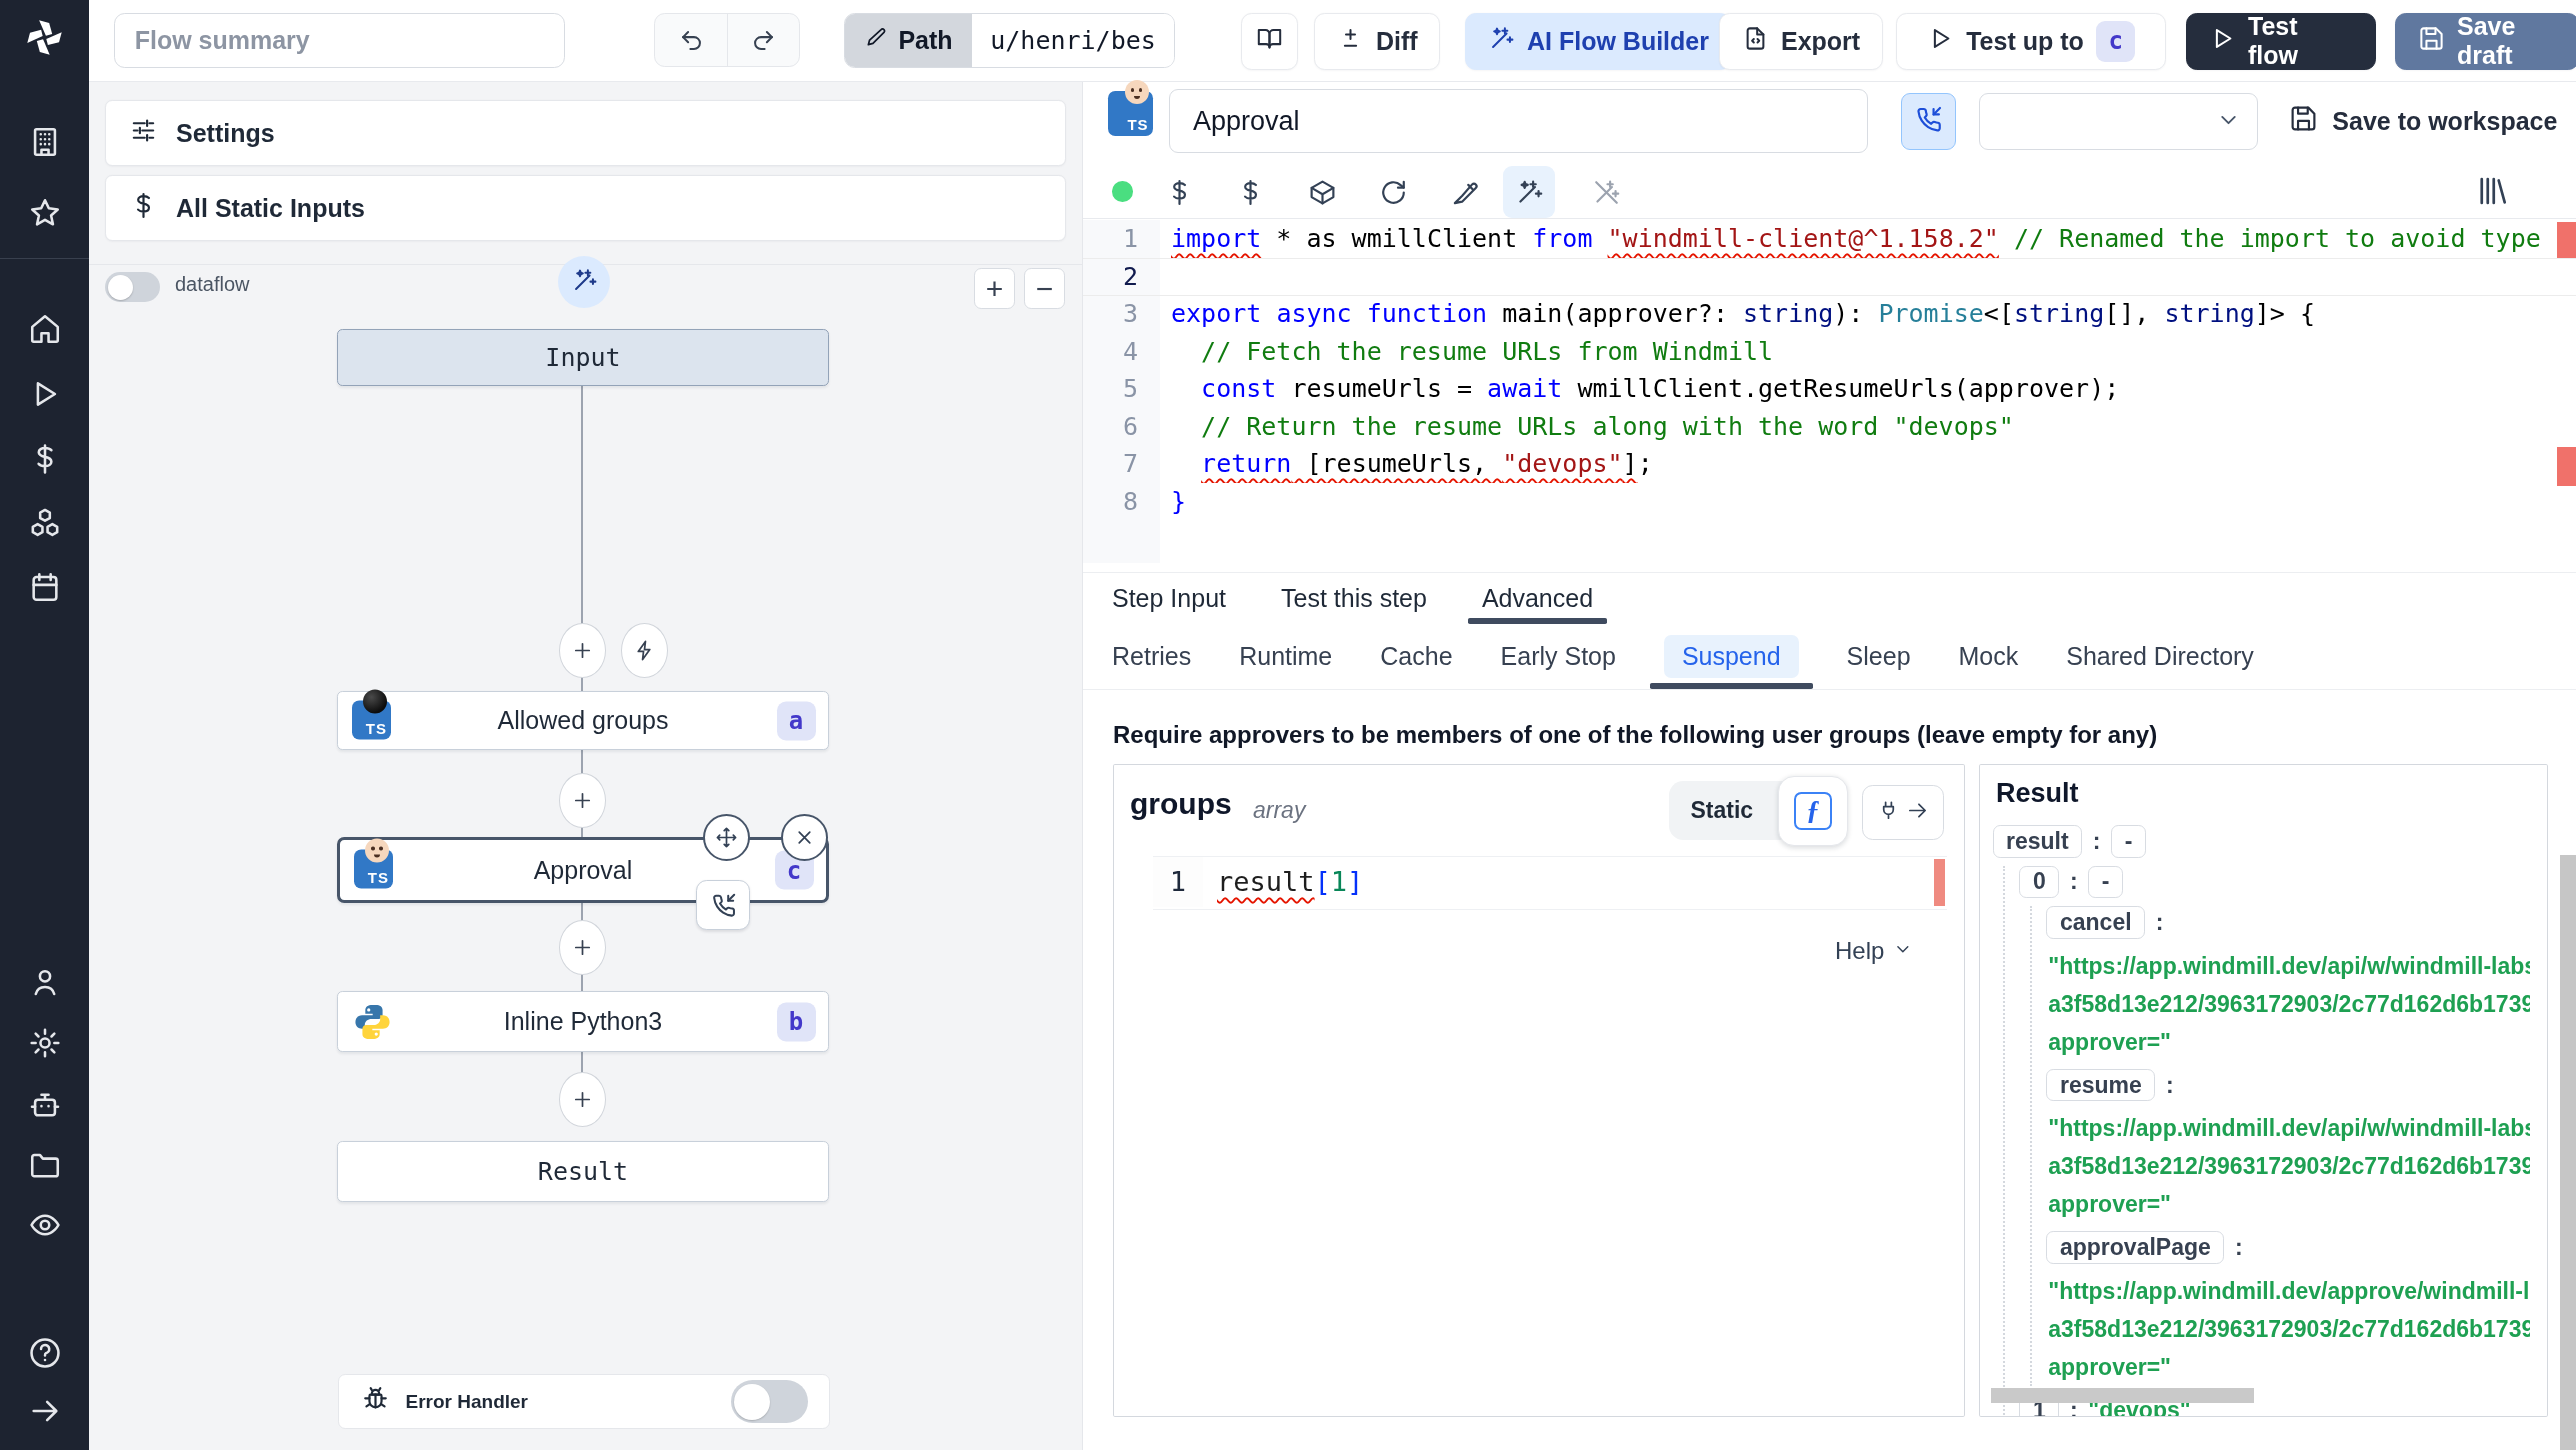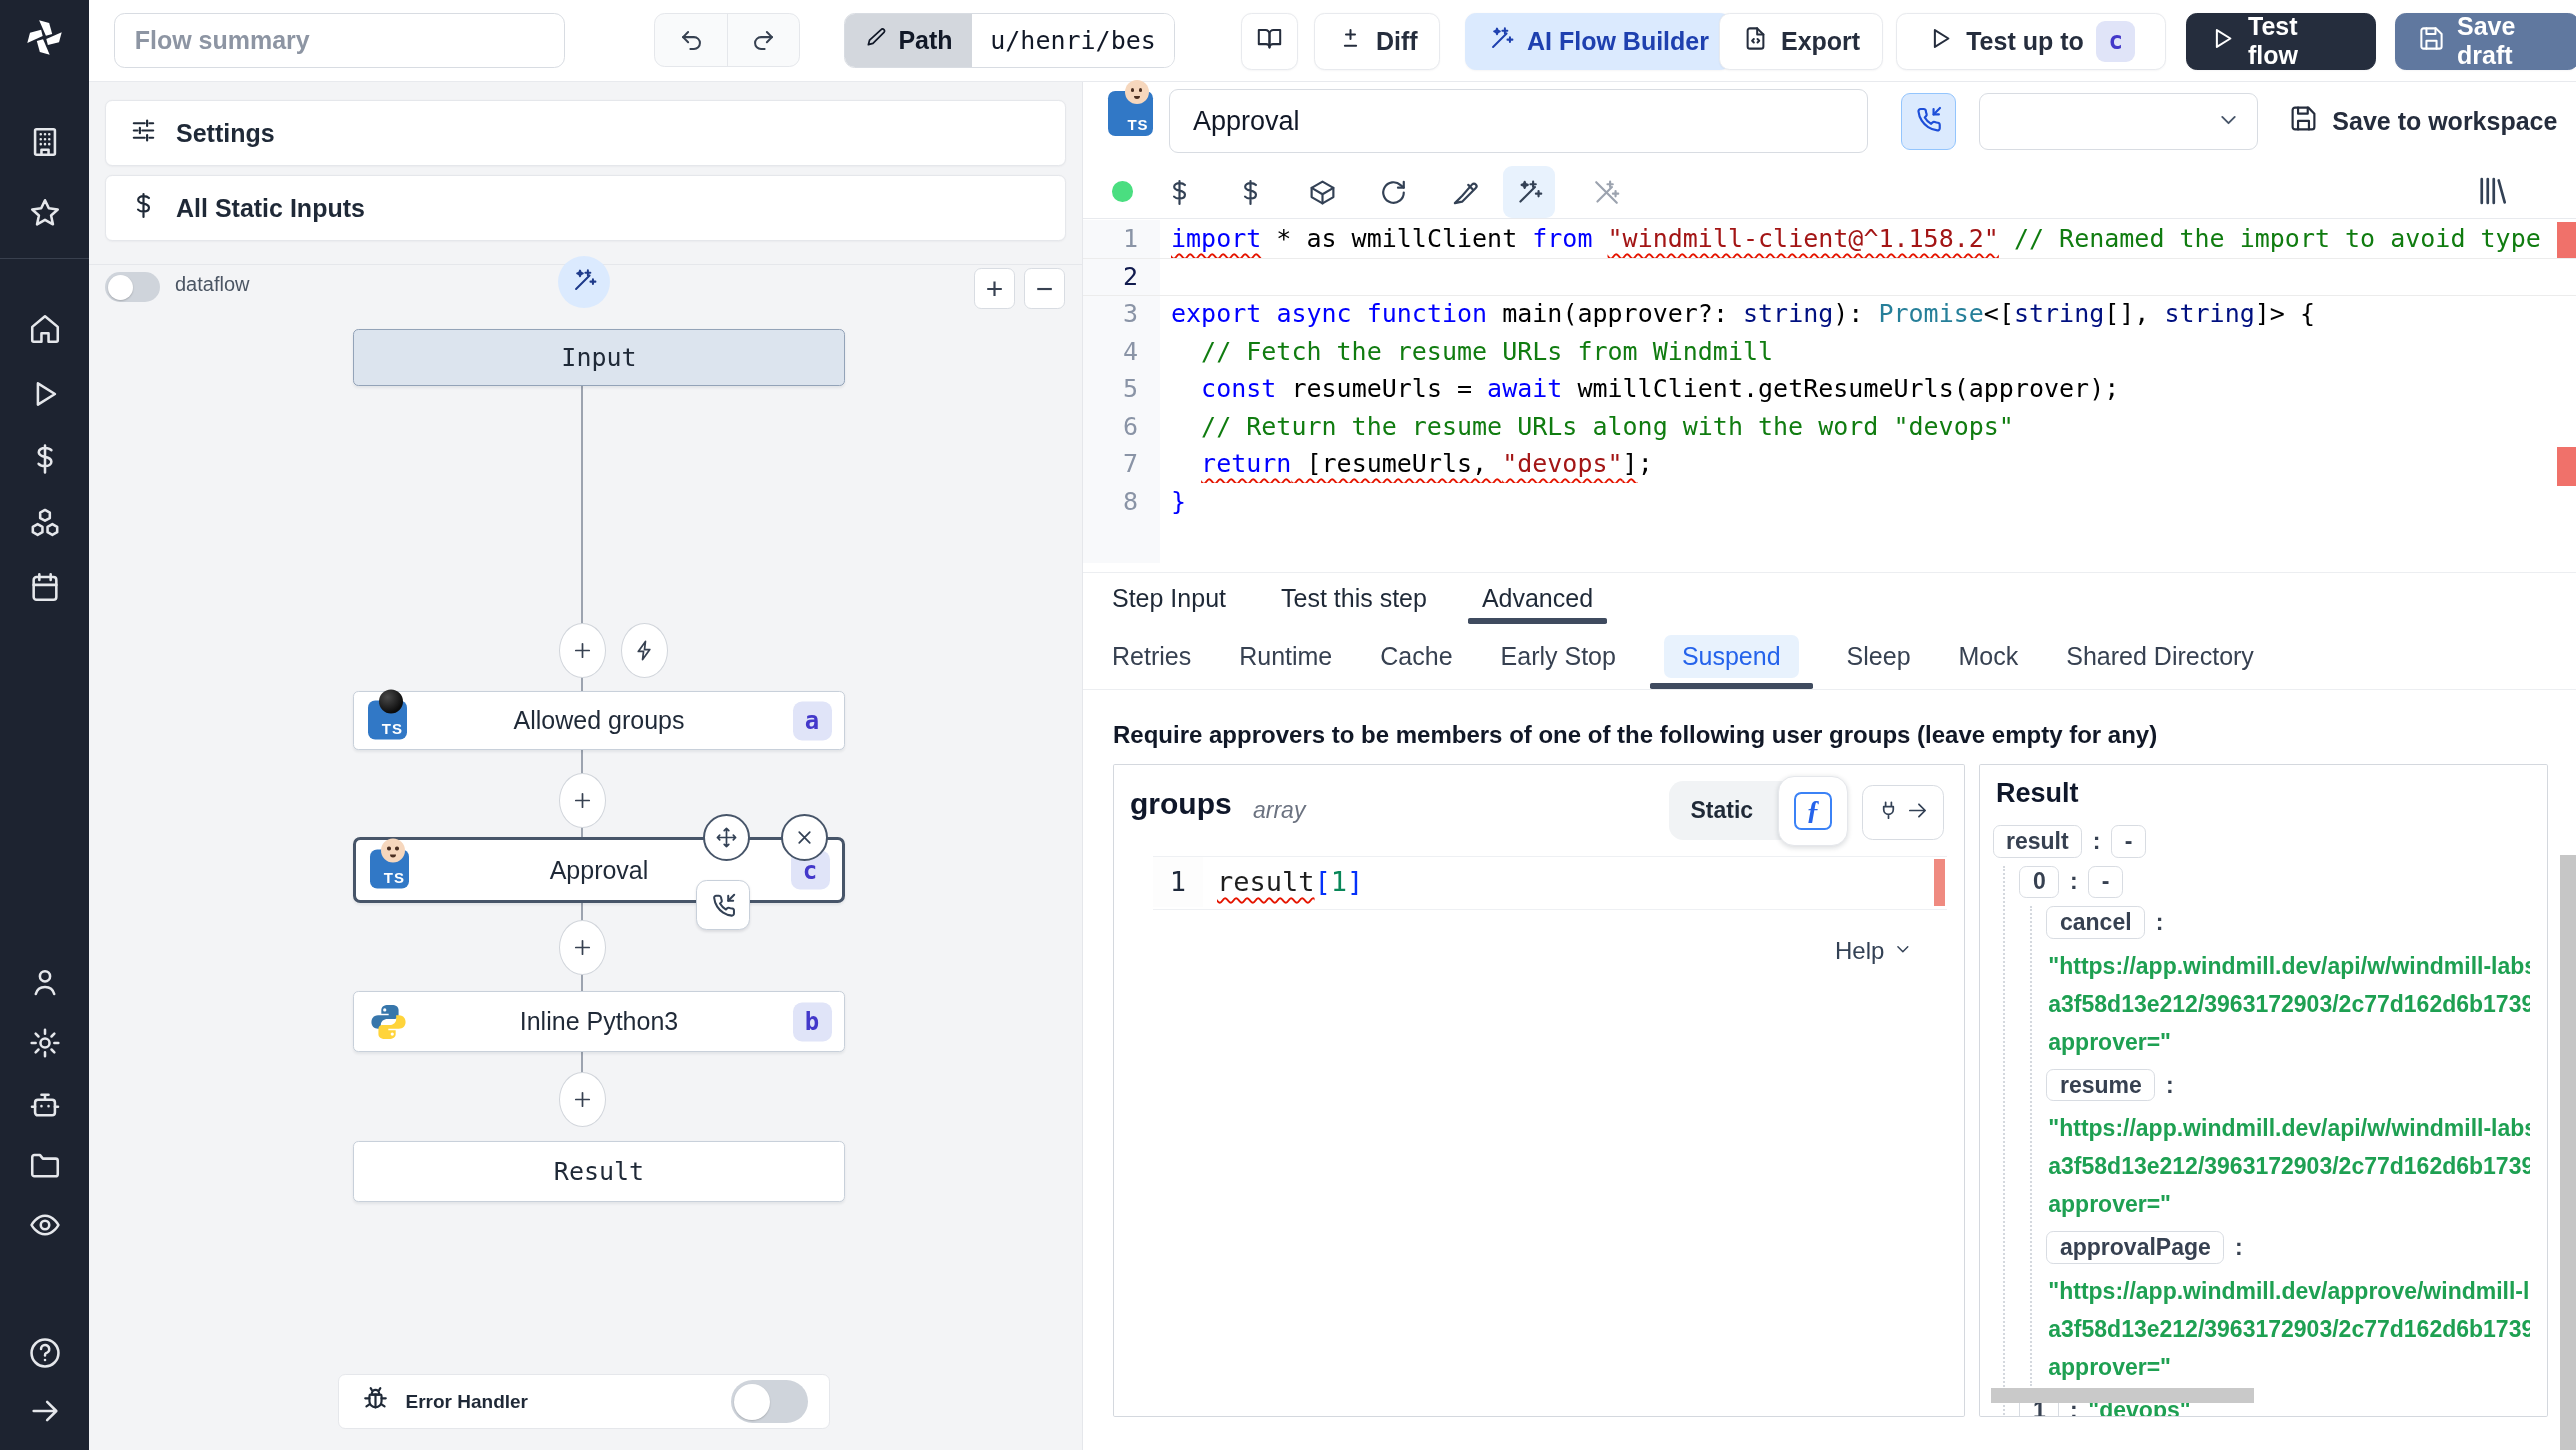--- a/index.html
+++ b/index.html
@@ -56,21 +56,21 @@
     background:#dbeafe; display:flex; align-items:center; justify-content:center; color:#1e3a8a; cursor:pointer; }
   #wand-circle svg { width:27px; height:27px; }
   .zoombtn { position:absolute; top:186px; width:41px; height:41px; background:#fff; border:0.9px solid #d8dce2;
     border-radius:7.2px; display:flex; align-items:center; justify-content:center; font-size:30px; color:#374151; cursor:pointer; }
 
   
   #graph { position:absolute; left:0; top:215px; width:993px; height:894px; }
   #graph-line { position:absolute; left:492px; top:89px; width:1.8px; height:719px; background:#9ca3af; }
   .gnode { position:absolute; left:248px; width:492px; background:#fff; border:1.8px solid #c8d0da; border-radius:5.4px;
     display:flex; align-items:center; justify-content:center; font-size:25px; color:#1f2937; cursor:pointer;
-    box-shadow:0 1.8px 2.7px rgba(16,24,40,.07);margin-left:16px; }
+    box-shadow:0 1.8px 2.7px rgba(16,24,40,.07); }
   .gnode.mono { font-family:"DejaVu Sans Mono", monospace; }
   .gnode.input { background:#dce4ee; border-color:#93a3b8; }
   .gnode.selected { border:3.6px solid #475569; border-radius:7.2px; }
   .gnode .nlabel { flex:1; text-align:center; }
   .node-badge { position:absolute; right:12.5px; top:50%; transform:translateY(-50%); width:39px; height:39px;
     background:#e0e4f8; color:#4338ca; border-radius:9px; display:flex; align-items:center; justify-content:center;
     font-family:"DejaVu Sans Mono", monospace; font-weight:700; font-size:24px; }
   .langicon { position:absolute; left:14.3px; top:50%; transform:translateY(-50%); width:41px; height:41px; }
   .tsbox { width:39px; height:39px; background:#3178c6; border-radius:7.2px; position:relative; }
   .tsbox span { position:absolute; right:4.5px; bottom:2.7px; color:#fff; font-weight:700; font-size:15px; letter-spacing:0.9px; }

